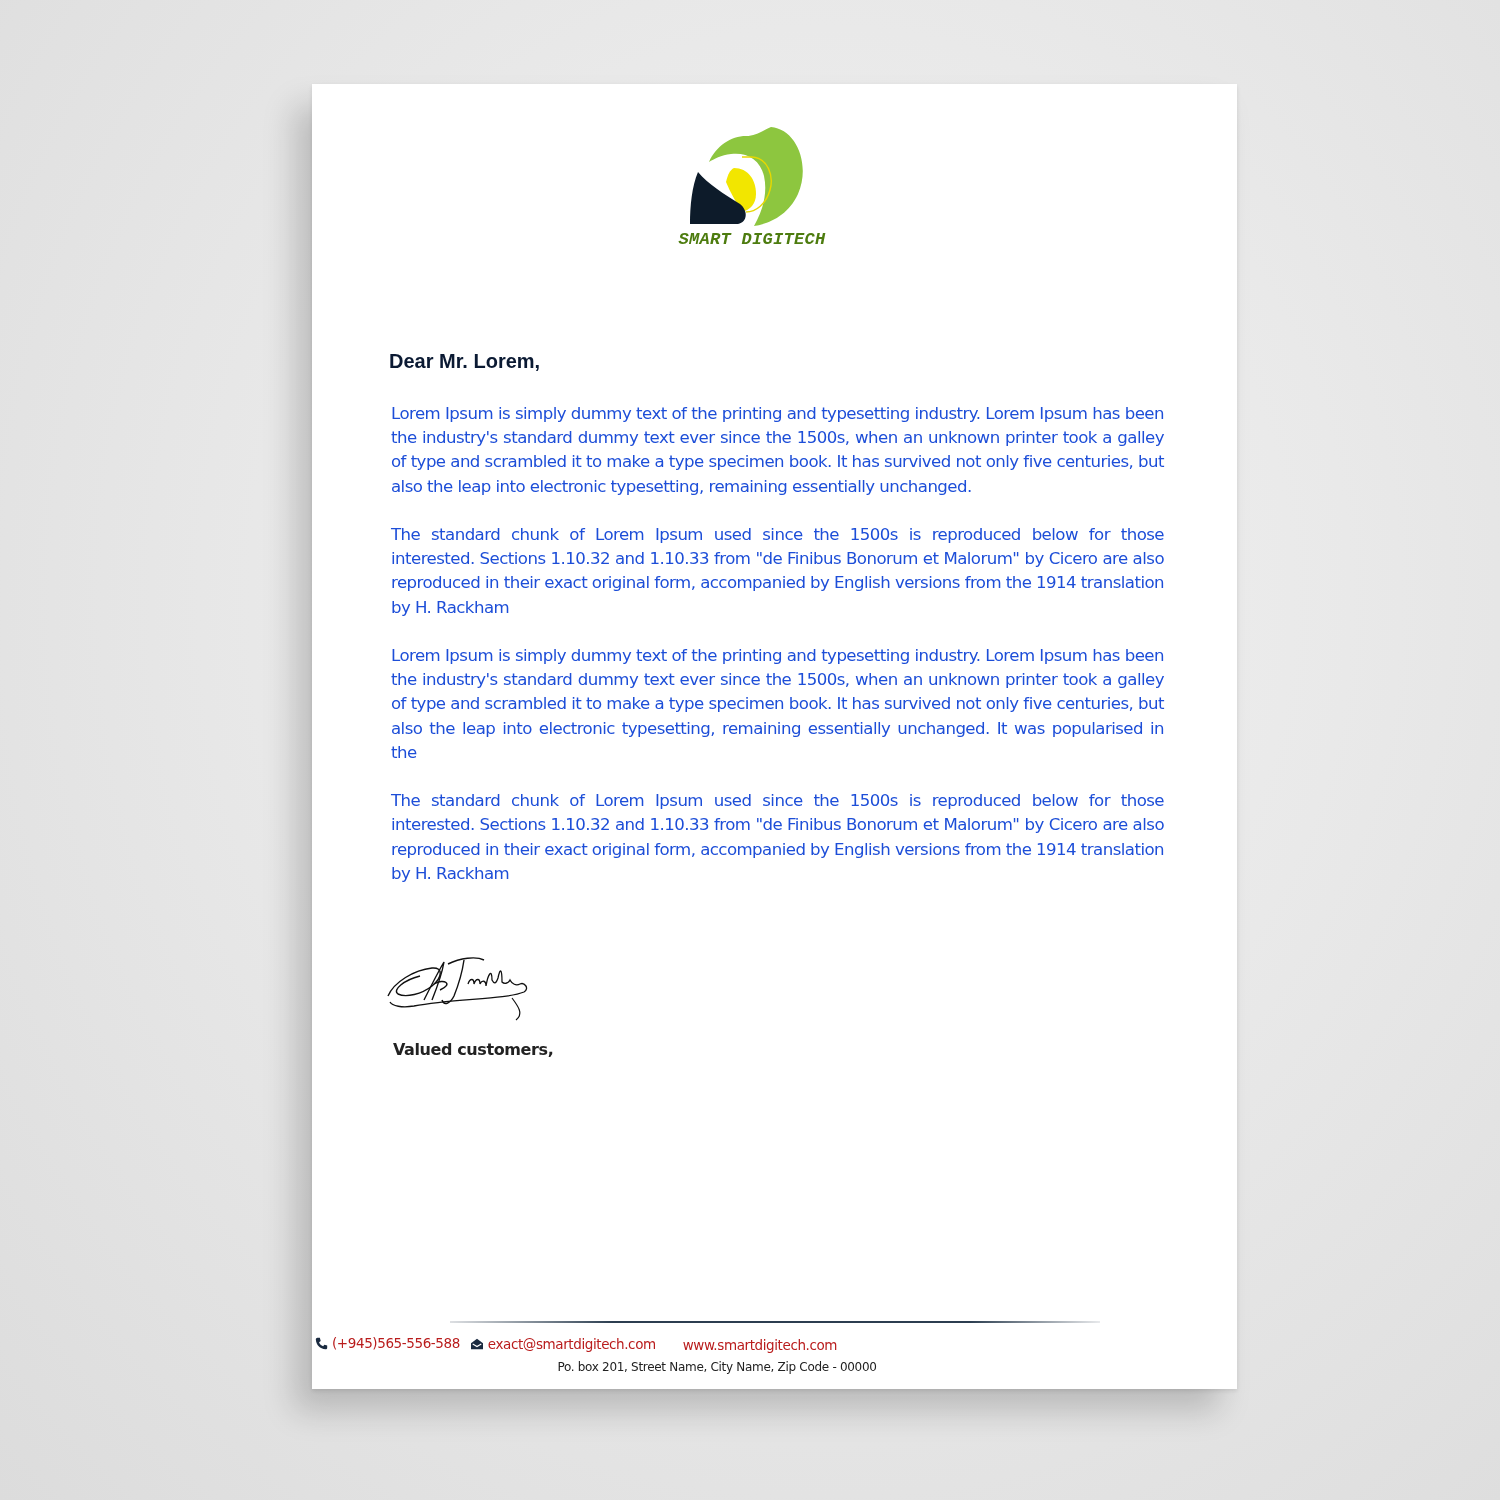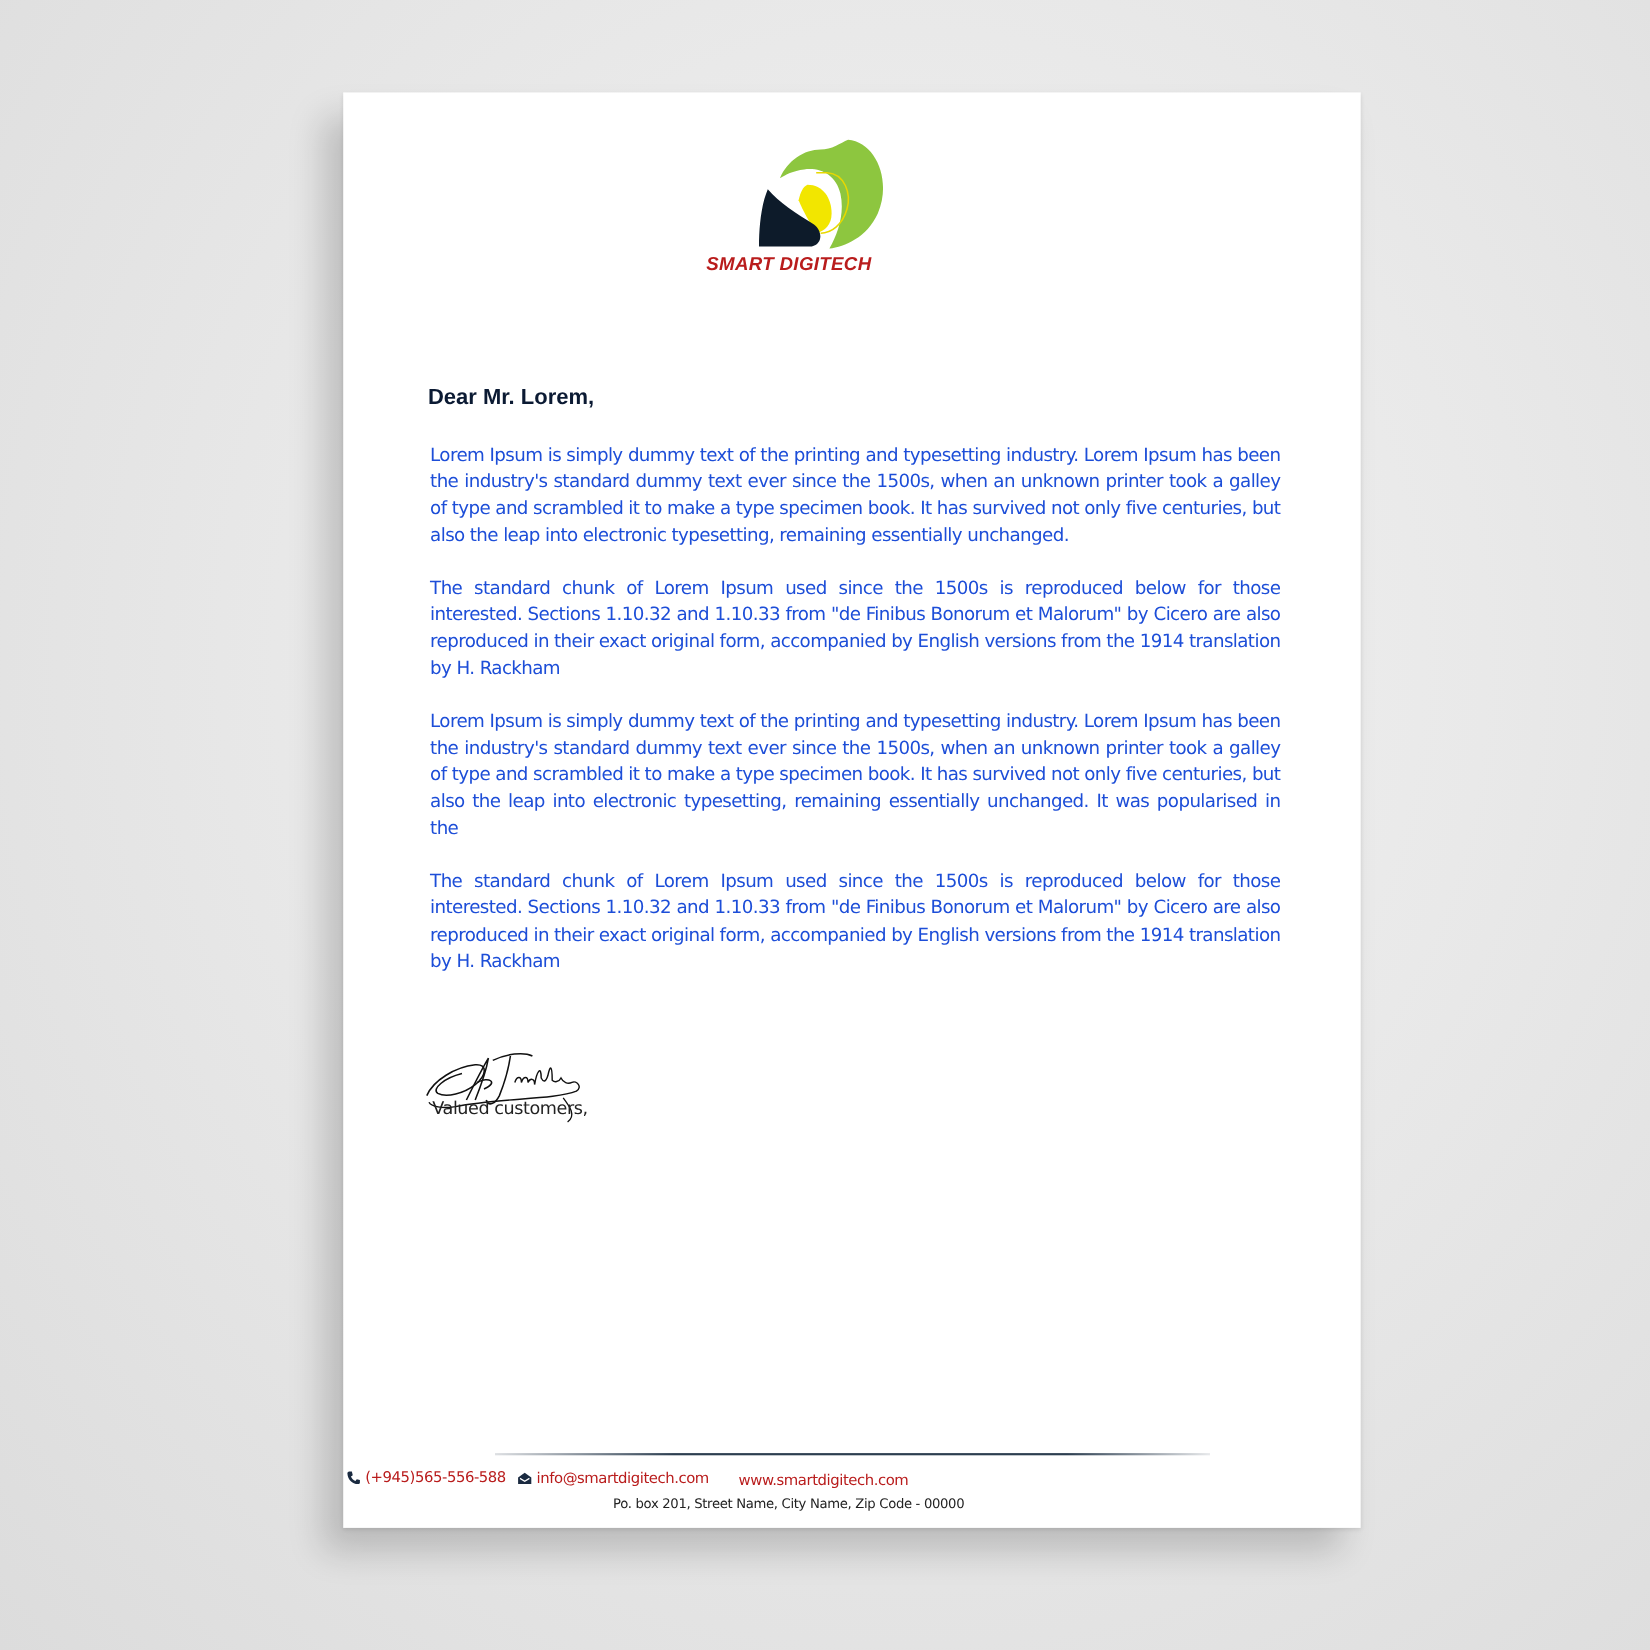--- a/index.html
+++ b/index.html
@@ -9,39 +9,39 @@
       position: relative;
       font-family: "Liberation Sans", sans-serif;
     }
     .page {
       position: absolute; left: 312px; top: 84px; width: 925px; height: 1305px;
       background: #ffffff;
       box-shadow: -18px 22px 30px rgba(0,0,0,0.18), 0 2px 4px rgba(0,0,0,0.10);
     }
     .logo { position: absolute; left: 364px; top: 40px; width: 130px; height: 110px; }
     .brand {
-      position: absolute; left: 330px; top: 146px; width: 220px; 
-      font-family: Liberation Sans, sans-serif; font-style: italic; font-weight: bold;
-      font-size: 17px; color: #b91c1c; letter-spacing: 0.3px;
+      position: absolute; left: 330px; top: 146px; width: 220px; text-align: center;
+      font-family: Liberation Mono, monospace; font-style: italic; font-weight: bold;
+      font-size: 17px; color: #4d7c0f; letter-spacing: 0.3px;
     }
     .salutation {
       position: absolute; left: 77px; top: 266px;
       font-family: "Liberation Sans", sans-serif; font-weight: bold; font-size: 20px;
       color: #0b1a33;
     }
     .body-text {
       position: absolute; left: 79px; top: 318px; width: 773px;
       font-family: "DejaVu Sans", sans-serif; font-size: 16.6px; line-height: 24.2px;
       color: #1d4ed8; text-align: justify; letter-spacing: -0.55px;
     }
     .body-text p { margin: 0 0 24.2px 0; }
     .signature { position: absolute; left: 72px; top: 870px; width: 150px; height: 70px; }
     .closing {
-      position: absolute; left: 81px; top: 914px;
-      font-family: "DejaVu Sans", sans-serif; font-weight: normal; font-size: 16px; color: #222;
+      position: absolute; left: 81px; top: 956px;
+      font-family: "DejaVu Sans", sans-serif; font-weight: bold; font-size: 16px; color: #222;
       letter-spacing: -0.4px;
     }
     .footer-rule {
       position: absolute; left: 138px; top: 1237px; width: 650px; height: 2px;
       background: linear-gradient(to right, rgba(30,45,65,0.15), #2c3e50 25%, #2c3e50 80%, rgba(30,45,65,0.1));
     }
     .footer-line1 {
       position: absolute; left: 0; top: 1251px; width: 925px; 
       font-family: "DejaVu Sans", sans-serif; font-size: 13.5px; color: #b91c1c; letter-spacing: -0.4px;
       white-space: nowrap;
@@ -93,21 +93,21 @@
       <svg width="13" height="13" viewBox="0 0 16 16">
         <path d="M3 1 L6 1 L7 5 L5 6.5 C6 9 7.5 10.5 10 11.5 L11.5 9.5 L15 10.5 L15 13.5 C15 14.5 14 15 13 15 C6 14.5 1.5 10 1 3 C1 2 2 1 3 1 Z" fill="#1a2a40"></path>
       </svg>
       <span>(+945)565-556-588</span>
     </span>
     <span class="item">
       <svg width="14" height="12" viewBox="0 0 16 14">
         <path d="M1 6 L8 1 L15 6 L15 13 L1 13 Z" fill="#1a2a40"></path>
         <path d="M3 7 L8 10 L13 7" fill="none" stroke="#fff" stroke-width="1.3"></path>
       </svg>
-      <span>info@smartdigitech.com</span>
+      <span>exact@smartdigitech.com</span>
     </span>
     <span class="item web">
       <span>www.smartdigitech.com</span>
     </span>
   </div>
   <div class="footer-line2">Po. box 201, Street Name, City Name, Zip Code - 00000</div>
 
 </div>
 
 </body></html>

